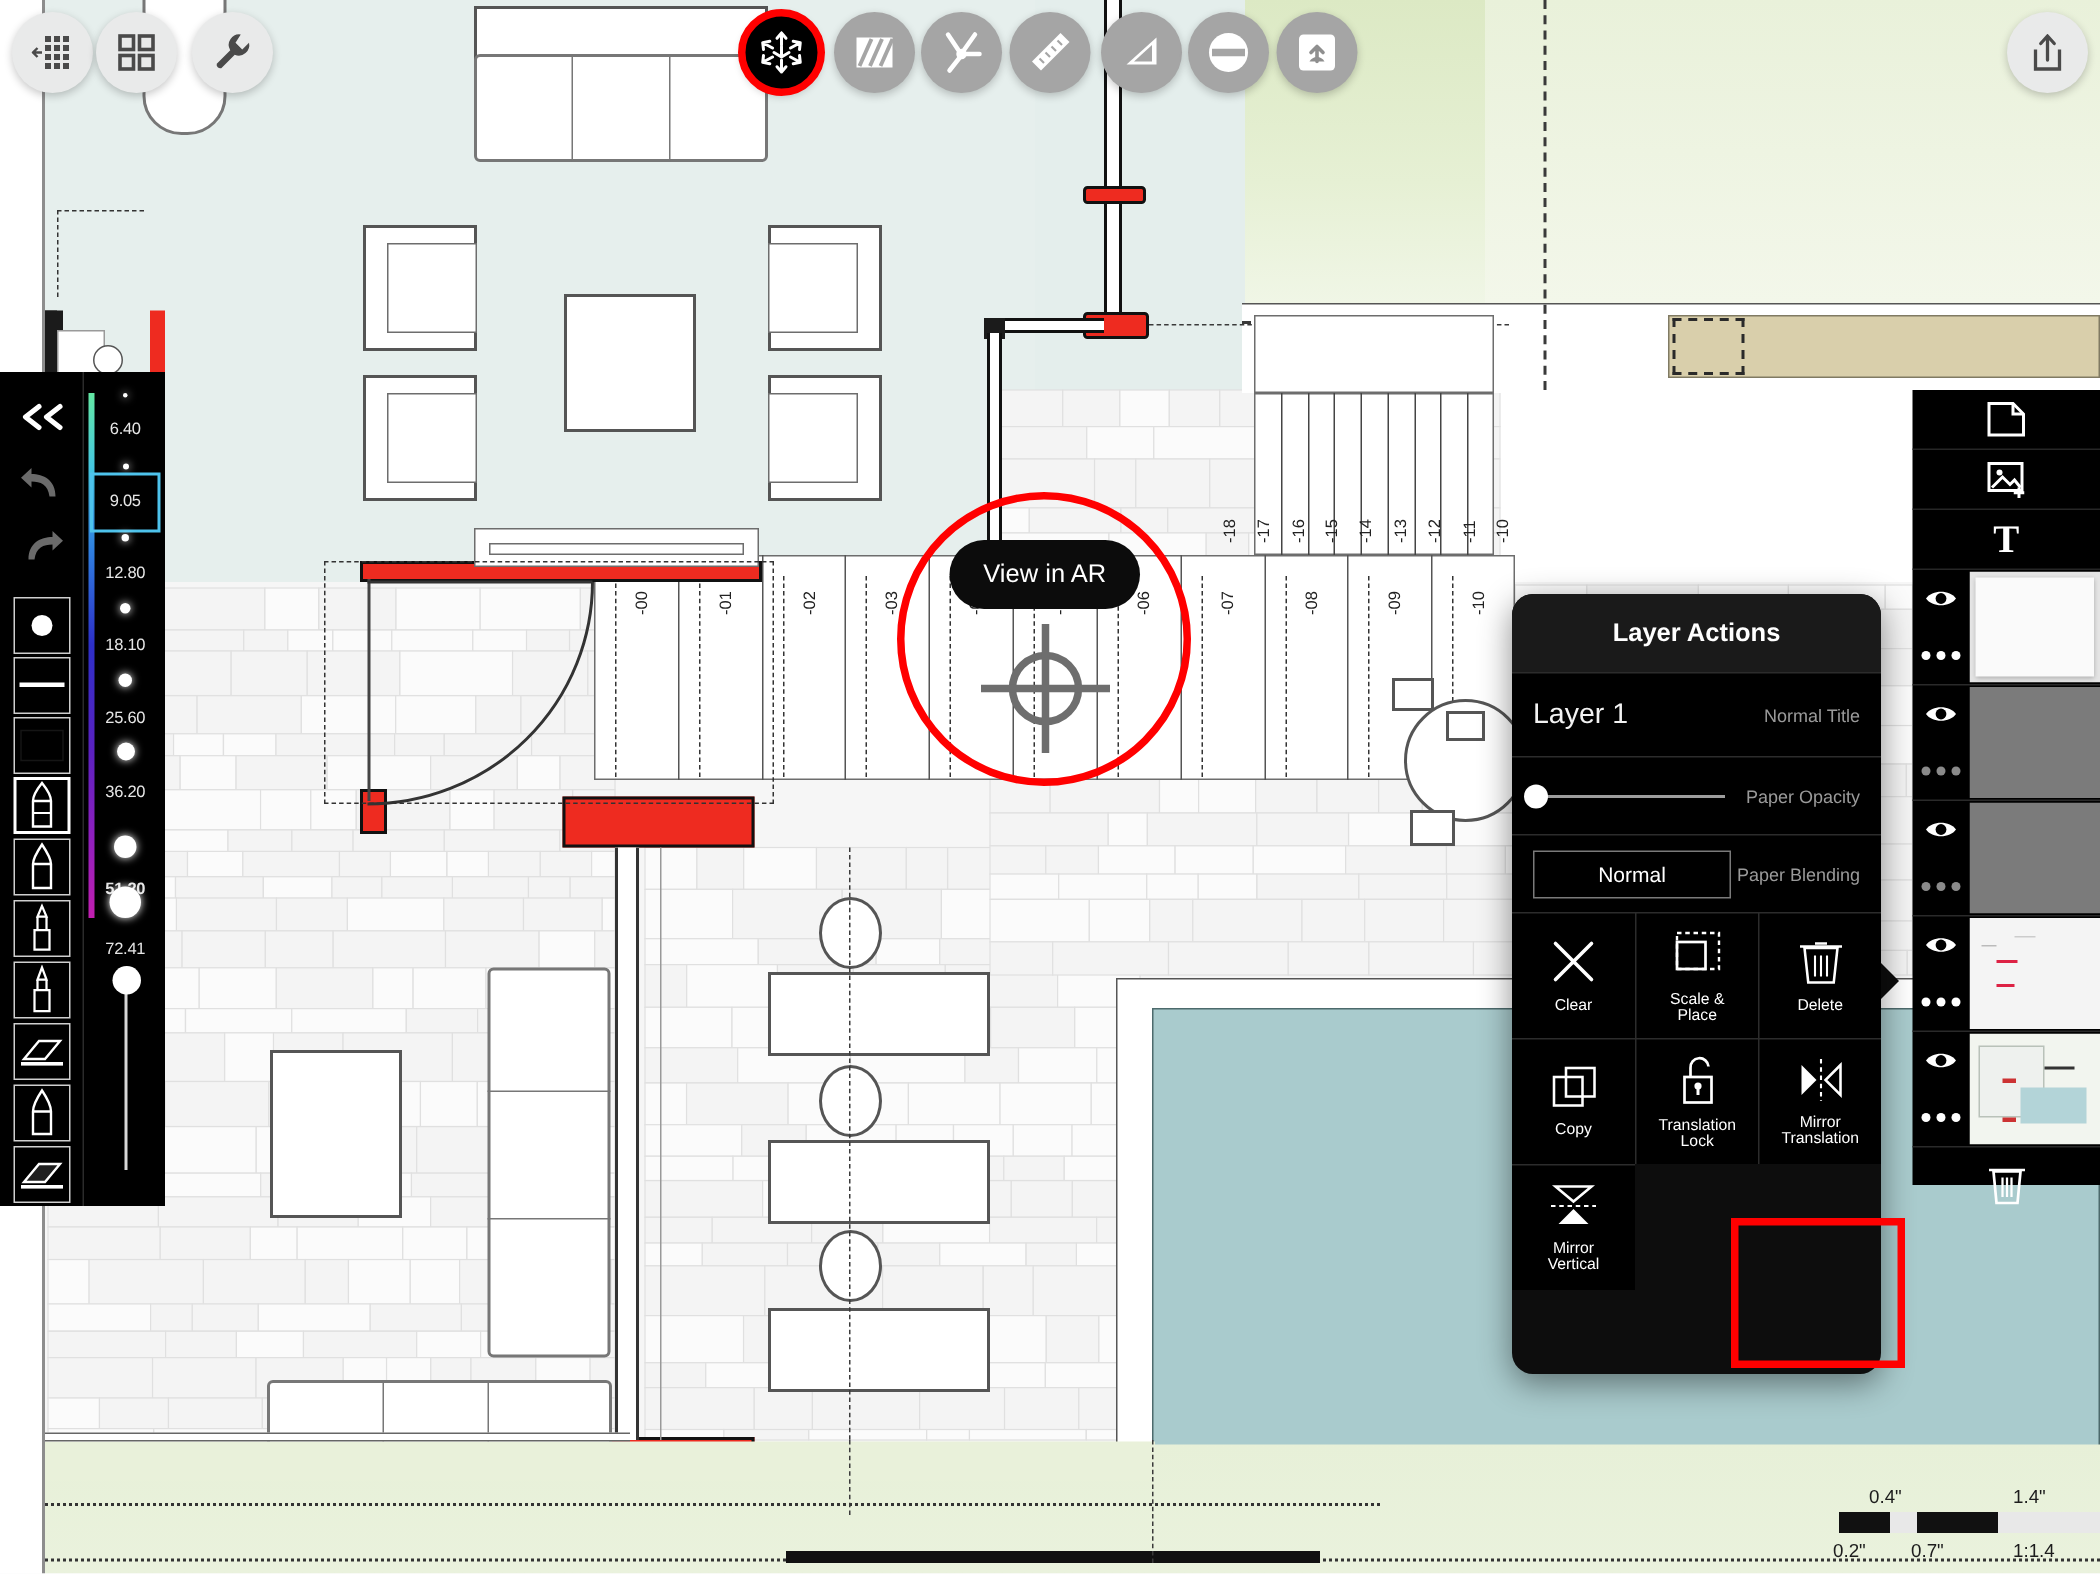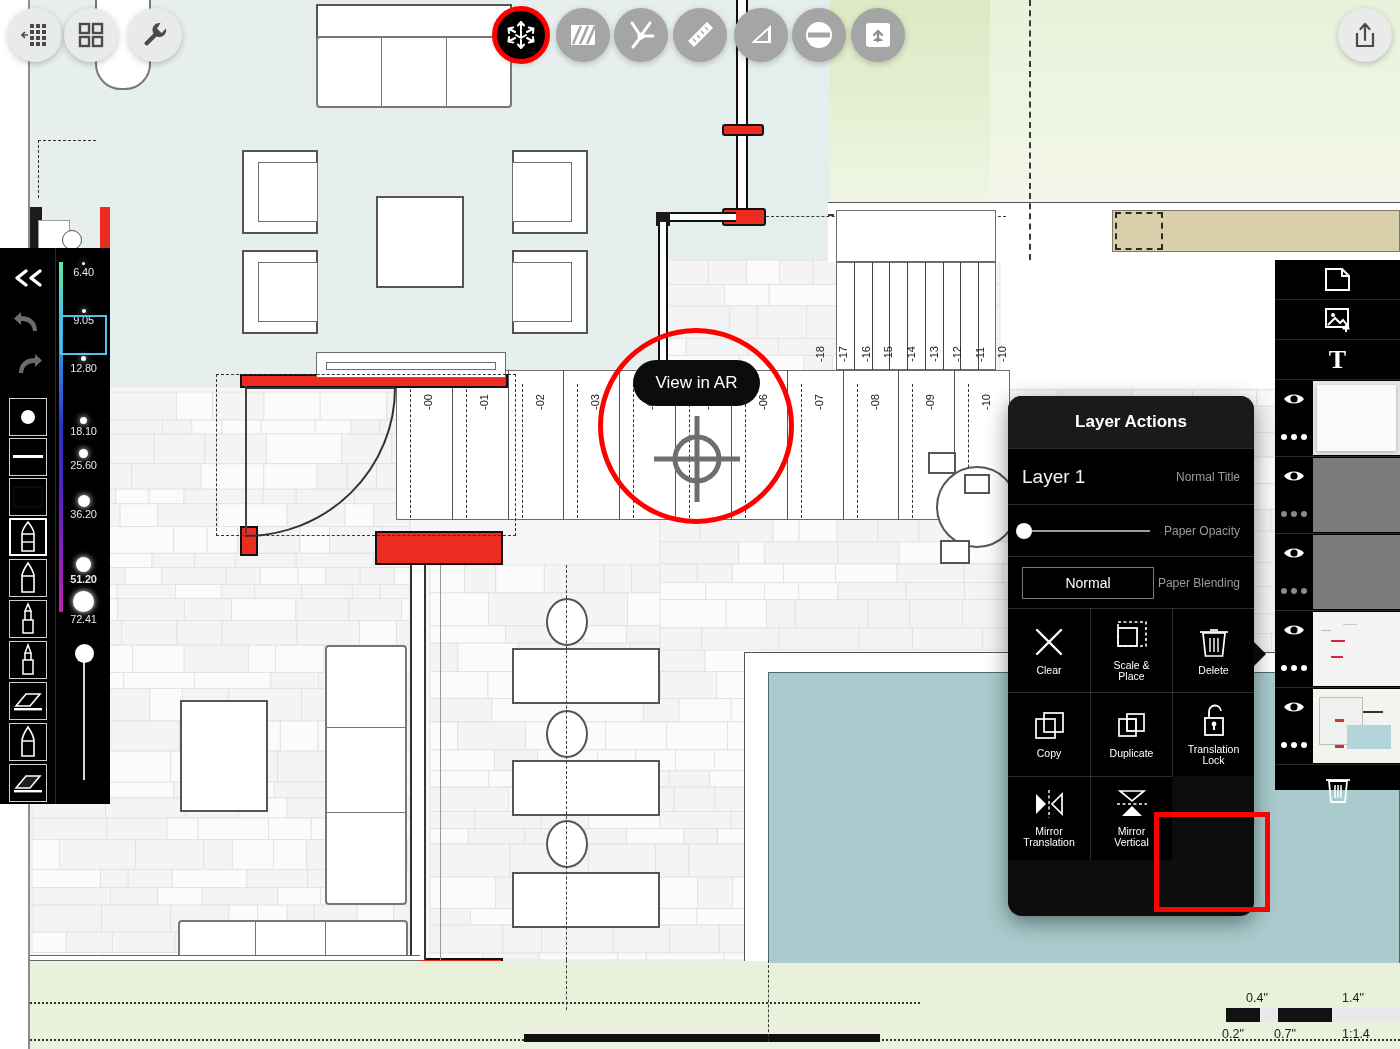--- a/index.html
+++ b/index.html
@@ -106,21 +106,21 @@
   .lp-col-b { width: 55px; position: relative; border-left: 1px solid #2b2b2b; }
   .lp-ic { position: absolute; left: 50%; transform: translateX(-50%); cursor: pointer; }
   .sqTool {
     position: absolute; left: 9px; width: 38px; height: 38px;
     border: 1px solid #cfcfcf; display: flex; align-items: center; justify-content: center;
     cursor: pointer;
   }
   .sqTool.active { border-color: #ffffff; border-width: 2px; }
   .brushRow { position: absolute; left: 0; width: 55px; text-align: center; }
   .brushDot { background: #fff; border-radius: 50%; margin: 0 auto; box-shadow: 0 0 6px #fff; }
-  .brushVal { font-size: 11px; color: #e6e6e6; margin-top: 1px; letter-spacing: -0.2px; }
+  .brushVal { font-size: 11px; color: #e6e6e6; margin-top: 15px; letter-spacing: -0.2px; }
   .brushSel {
     position: absolute; left: 4px; width: 47px; height: 40px;
     border: 2px solid #4ec3ec; pointer-events: none;
   }
   .gradBar {
     position: absolute; left: 3px; top: 14px; width: 4px; height: 350px;
     background: linear-gradient(180deg,#63e8a3 0%,#45c8e0 14%,#2f7fe0 30%,#2d2fc8 48%,#5a21c0 68%,#8d1fbe 84%,#c21fb0 100%);
   }
   .sizeSlider {
     position: absolute; left: 27px; top: 402px; width: 2px; height: 130px; background: #d8d8d8;
@@ -1090,21 +1090,21 @@
           </div>
           <div class="brushRow" style="top: 61px;">
             <div class="brushDot" style="width:4px;height:4px;"></div>
             <div class="brushVal">9.05</div>
           </div>
           <div class="brushSel" style="top: 67px;"></div>
           <div class="brushRow" style="top: 108px;">
             <div class="brushDot" style="width:5px;height:5px;"></div>
             <div class="brushVal">12.80</div>
           </div>
-          <div class="brushRow" style="top: 169px;">
+          <div class="brushRow" style="top: 154px;">
             <div class="brushDot" style="width:7px;height:7px;"></div>
             <div class="brushVal">18.10</div>
           </div>
           <div class="brushRow" style="top: 201px;">
             <div class="brushDot" style="width:9px;height:9px;"></div>
             <div class="brushVal">25.60</div>
           </div>
           <div class="brushRow" style="top: 247px;">
             <div class="brushDot" style="width:12px;height:12px;"></div>
             <div class="brushVal">36.20</div>
@@ -1306,30 +1306,20 @@
         <div class="la-cell">
           <span><svg width="32" height="30" viewBox="0 0 32 30">
               <rect x="3" y="8" width="19" height="19" fill="none" stroke="#fff" stroke-width="1.7"></rect>
               <rect x="11" y="2" width="19" height="19" fill="none" stroke="#fff" stroke-width="1.7"></rect>
             </svg></span>
           <div class="lbl">
             <div>Copy</div>
           </div>
         </div>
         <div class="la-cell">
-          <span><svg width="32" height="30" viewBox="0 0 32 30">
-              <rect x="3" y="8" width="17" height="17" fill="none" stroke="#fff" stroke-width="1.7"></rect>
-              <rect x="11" y="3" width="17" height="17" fill="none" stroke="#fff" stroke-width="1.7"></rect>
-              <rect x="11" y="8" width="9" height="12" fill="none" stroke="#fff" stroke-width="1.4"></rect>
-            </svg></span>
-          <div class="lbl">
-            <div>Duplicate</div>
-          </div>
-        </div>
-        <div class="la-cell">
           <span><svg width="30" height="34" viewBox="0 0 30 34">
               <rect x="6" y="15" width="18" height="17" fill="none" stroke="#fff" stroke-width="1.8"></rect>
               <path d="M10 15 L10 9 A6 6 0 0 1 22 8" fill="none" stroke="#fff" stroke-width="1.8"></path>
               <circle cx="15" cy="21" r="2.4" fill="#fff"></circle>
               <rect x="14" y="22" width="2" height="5" fill="#fff"></rect>
             </svg></span>
           <div class="lbl">
             <div>Translation</div>
             <div>Lock</div>
           </div>

